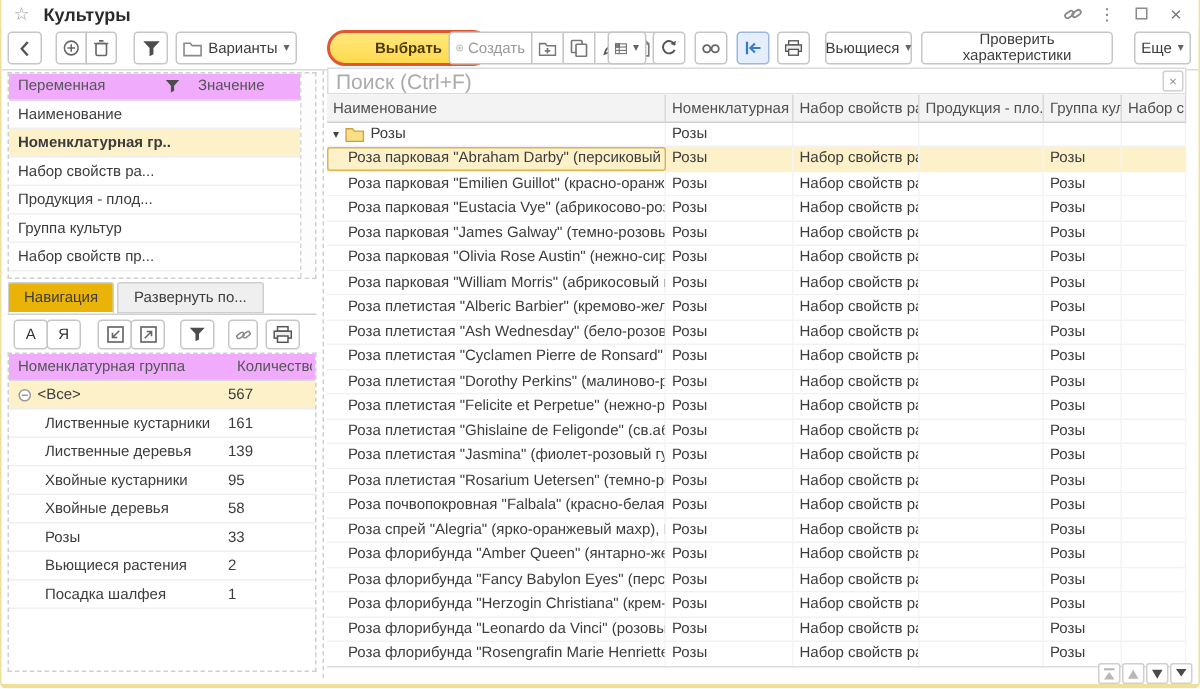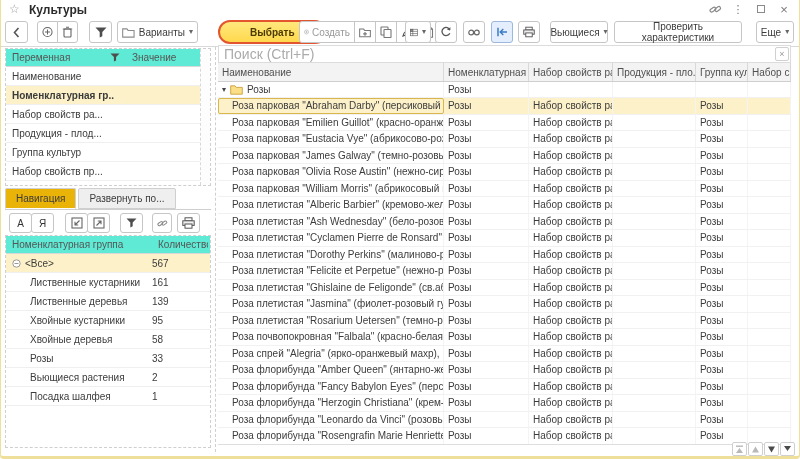--- a/index.html
+++ b/index.html
@@ -29,21 +29,21 @@
   .chev{font-size:8px;color:#666;line-height:1;}
   .select-btn{position:absolute;left:217px;top:0;height:24px;padding:0 30px;border:2px solid #e2552e;
     border-radius:12px;background:linear-gradient(#ffe87c,#ffd94e);font-weight:bold;color:#4c3a00;
     display:flex;align-items:center;cursor:pointer;}
   .grey-label{color:#9a9a9a;}
   .toggled{background:#e4eefc;border-color:#9cb8dc;}
   .hsep{position:absolute;left:0;top:46px;right:0;height:0;border-top:1px solid #d9d9d9;}
   
   .ltable{position:absolute;background:#fff;border:1px dashed #cfcfcf;overflow:hidden;}
   .params{left:4px;top:48px;width:206px;height:138px;}
-  .lhead{display:flex;height:18px;border-bottom:1px solid #d8d8d8;background:#5eead4;color:#555;}
+  .lhead{display:flex;height:18px;border-bottom:1px solid #d8d8d8;background:#f0abfc;color:#555;}
   .lhead .hcell{display:flex;align-items:center;padding:0 6px;overflow:hidden;white-space:nowrap;}
   .prow{display:flex;height:19px;align-items:center;border-bottom:1px solid #efefef;cursor:pointer;}
   .prow .pname{padding-left:6px;width:120px;overflow:hidden;white-space:nowrap;}
   .prow .pval{width:70px;overflow:hidden;white-space:nowrap;}
   .prow.sel{background:#fcf1c9;font-weight:bold;}
   .vstrip{position:absolute;right:0;top:0;bottom:0;width:10px;border-left:1px dashed #d8d8d8;background:#fdfdfd;}
   
   .tabs{position:absolute;left:4px;top:188px;height:21px;display:flex;}
   .tab{padding:4px 10px 3px;border:1px solid #cfcfcf;background:#efefef;margin-right:2px;cursor:pointer;
     border-radius:2px 2px 0 0;white-space:nowrap;}

